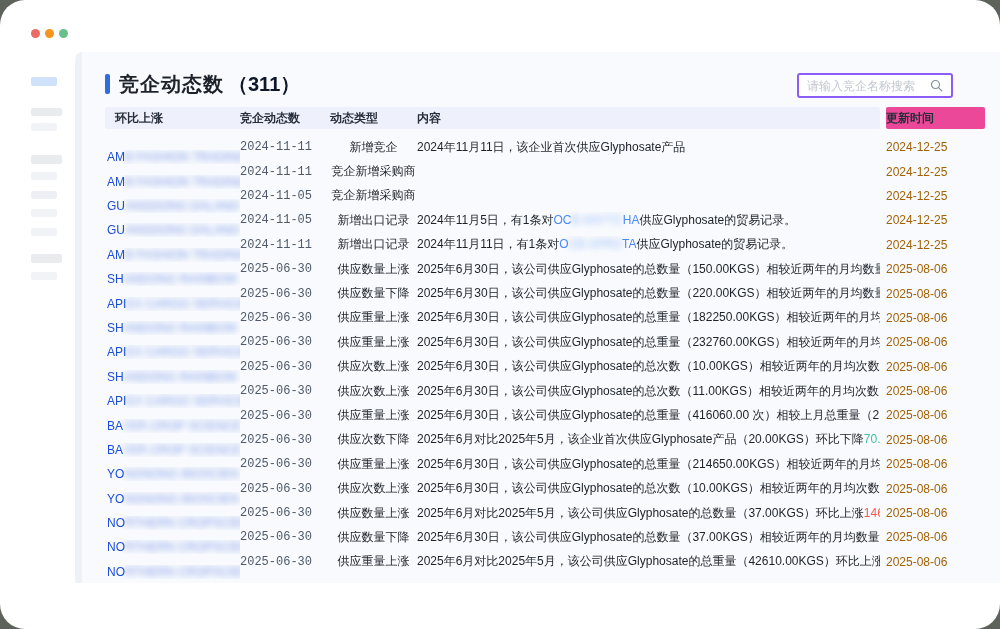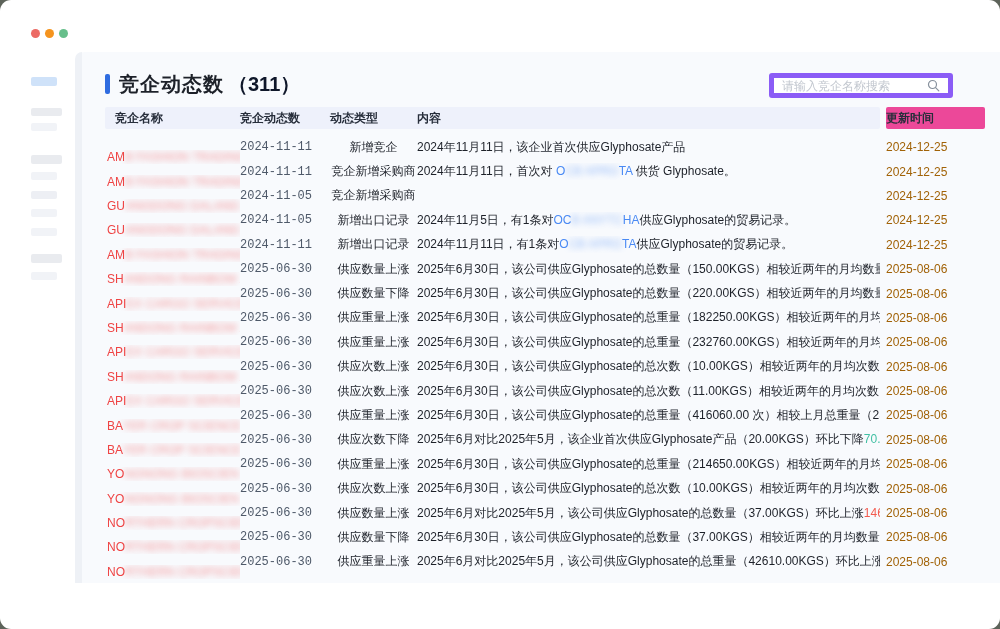--- a/index.html
+++ b/index.html
@@ -4,21 +4,21 @@
 <style>
   * { margin:0; padding:0; box-sizing:border-box; }
   html,body { width:1000px; height:629px; }
   body {
     background:#5d635a;
     font-family:"Liberation Sans","DejaVu Sans",sans-serif;
     position:relative; overflow:hidden;
   }
   .window {
     position:absolute; inset:0; background:#ffffff;
-    border-radius:11px; overflow:hidden;
+    border-radius:25px; overflow:hidden;
   }
   
   .traffic { position:absolute; top:29px; left:31px; display:flex; gap:5px; }
   .dot { width:9px; height:9px; border-radius:50%; }
   .dot-red    { background:#ec6a64; }
   .dot-yellow { background:#f5941e; }
   .dot-green  { background:#67bf8b; }
 
   
   .sidebar { position:absolute; left:31px; top:0; width:32px; }
@@ -45,22 +45,22 @@
   }
 
   
   .title-row { position:absolute; top:18px; left:30px; right:47px; height:28px; display:flex; align-items:center; }
   .accent-bar { width:5px; height:20px; border-radius:2px; background:#2f6ce0; margin-right:9px; }
   .page-title { font-size:20px; font-weight:700; color:#1d2129; letter-spacing:1px; }
   .page-count { font-size:20px; font-weight:700; color:#0f172a; margin-left:4px; }
 
   
   .search-box {
-    position:absolute; top:21px; right:47px; width:184px; height:25px;
-    background:#ffffff; border:5px solid #8b5cf6; border-radius:3px;
+    position:absolute; top:21px; right:47px; width:156px; height:25px;
+    background:#ffffff; border:2px solid #8b5cf6; border-radius:3px;
     display:flex; align-items:center; padding:0 8px;
   }
   .search-input {
     border:none; outline:none; flex:1; font-size:12px; color:#4e5969;
     font-family:inherit; background:transparent; min-width:0;
   }
   .search-input::placeholder { color:#c2c7cf; }
   .search-icon { flex:0 0 auto; margin-left:6px; display:flex; }
 
   
@@ -74,21 +74,21 @@
   }
   .col-name    { width:135px; flex:0 0 auto; overflow:hidden; white-space:nowrap; }
   .col-date    { width:90px;  flex:0 0 auto; white-space:nowrap; }
   .col-type    { width:87px;  flex:0 0 auto; white-space:nowrap; }
   .col-content { flex:1; overflow:hidden; white-space:nowrap; }
   .th-name { padding-left:10px; }
   .tbody { position:absolute; top:28px; left:0; right:0; }
   .trow { display:flex; height:24.4px; align-items:center; }
   .trow-main { flex:1; display:flex; align-items:center; min-width:0; }
   .cell-update { width:99px; margin-left:6px; color:#a16207; white-space:nowrap; }
-  .cell-name { color:#ef4444; padding-left:2px;margin-top:20px; }
+  .cell-name { color:#1d4ed8; padding-left:2px;margin-top:20px; }
   .cell-date { color:#4e5969;font-family:Liberation Mono, monospace; }
   .cell-type { color:#1d2129;text-align:center; }
   .cell-content { color:#1d2129; }
   .blur-mid { filter:blur(3px); opacity:.55; }
   .seg-red   { color:#f35b4f; }
   .seg-green { color:#42c0a4; }
   .seg-link  { color:#4a8af4; }
   .seg-blur  { filter:blur(3px); opacity:.55; }
 </style>
 </head>
@@ -130,21 +130,21 @@
         <svg width="13" height="13" viewBox="0 0 13 13">
           <circle cx="5.5" cy="5.5" r="4" fill="none" stroke="#86909c" stroke-width="1.2"></circle>
           <line x1="8.6" y1="8.6" x2="11.8" y2="11.8" stroke="#86909c" stroke-width="1.2" stroke-linecap="round"></line>
         </svg>
       </span>
     </div>
 
     <div class="table">
       <div class="thead">
         <div class="thead-main">
-          <div class="col-name th-name">竞企名称</div>
+          <div class="col-name th-name">环比上涨</div>
           <div class="col-date">竞企动态数</div>
           <div class="col-type">动态类型</div>
           <div class="col-content">内容</div>
         </div>
         <div class="thead-right">更新时间</div>
       </div>
       <div class="tbody">
   <div class="trow">
     <div class="trow-main">
       <div class="col-name cell-name"><span>AM</span><span class="blur-mid">B FASHION TRADING</span></div>
@@ -153,21 +153,20 @@
       <div class="col-content cell-content"><span>2024年11月11日，该企业首次供应Glyphosate产品</span></div>
     </div>
     <div class="cell-update">2024-12-25</div>
   </div>
 
   <div class="trow">
     <div class="trow-main">
       <div class="col-name cell-name"><span>AM</span><span class="blur-mid">B FASHION TRADING</span></div>
       <div class="col-date cell-date">2024-11-11</div>
       <div class="col-type cell-type">竞企新增采购商</div>
-      <div class="col-content cell-content"><span>2024年11月11日，首次对 </span><span class="seg-link">O</span><span class="seg-link seg-blur">CB APRO</span><span class="seg-link">TA</span><span> 供货 Glyphosate。</span></div>
     </div>
     <div class="cell-update">2024-12-25</div>
   </div>
 
   <div class="trow">
     <div class="trow-main">
       <div class="col-name cell-name"><span>GU</span><span class="blur-mid">ANGDONG DALANG</span><span> MIC...</span></div>
       <div class="col-date cell-date">2024-11-05</div>
       <div class="col-type cell-type">竞企新增采购商</div>
     </div>

